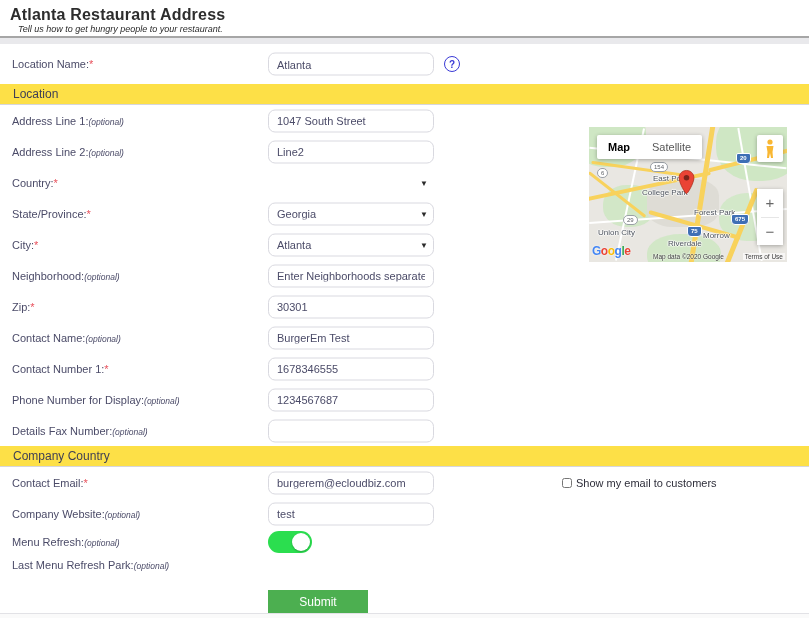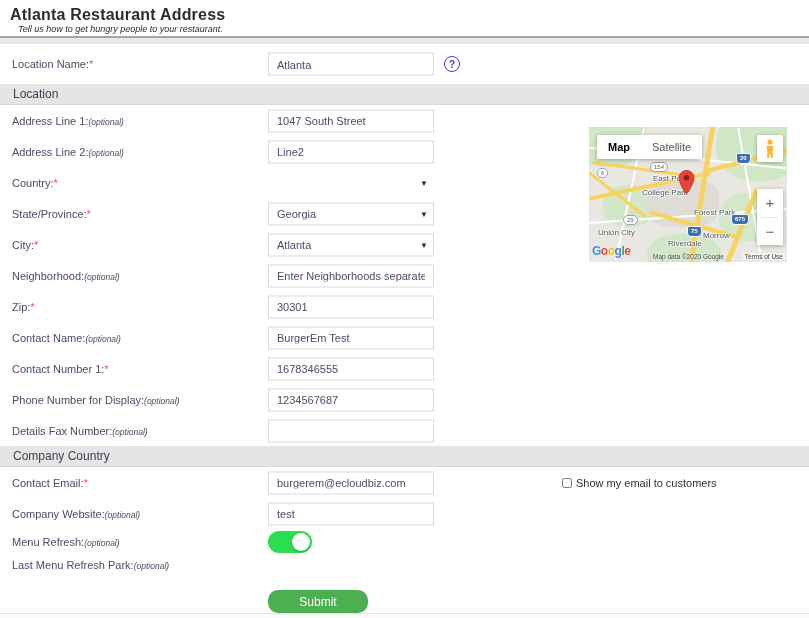--- a/index.html
+++ b/index.html
@@ -14,36 +14,36 @@
   .page-subtitle { font-size:9px; font-style:italic; color:#2b2b2b; margin-left:8px; margin-top:0; }
   .gap-strip { height:6px; background:#e9e9ec; }
 
   
   .form-row { position:relative; height:31px; }
   .form-row .f-label { position:absolute; left:12px; top:50%; transform:translateY(-50%); font-size:11px; color:#4b4b68; white-space:nowrap; }
   .opt { font-size:8.5px; font-style:italic; color:#4b4b68; }
   .req { color:#e8505b; font-size:11px; }
   .f-input, .f-select {
     position:absolute; left:268px; top:50%; transform:translateY(-50%);
-    width:166px; height:23px; border:1px solid #d9d9e0; border-radius:0;
+    width:166px; height:23px; border:1px solid #d9d9e0; border-radius:7px;
     padding:0 8px; font-size:11px; color:#4b4b68; background:#fff; outline:none;
     font-family:"Liberation Sans", sans-serif;
   }
   .f-input::placeholder { color:#4b4b68; opacity:1; }
   .f-select { appearance:none; -webkit-appearance:none; -moz-appearance:none; }
   .caret { position:absolute; left:420px; top:50%; transform:translateY(-50%); font-size:8px; color:#2b2b2b; pointer-events:none; }
 
   .loc-name-row { height:40px; }
   .help-icon {
     position:absolute; left:444px; top:50%; transform:translateY(-50%);
     width:16px; height:16px; border:1.5px solid #3a3ad6; border-radius:50%;
     color:#3a3ad6; font-size:10px; font-weight:bold; display:flex; align-items:center; justify-content:center;
     cursor:pointer; background:#fff;
   }
-  .section-bar { height:21px; background:#e5e5e5; border-bottom:1px solid #d6d6dc; display:flex; align-items:center; padding-left:13px; }
+  .section-bar { height:21px; background:#fde047; border-bottom:1px solid #d6d6dc; display:flex; align-items:center; padding-left:13px; }
   .section-title { font-size:12px; color:#3f3f55; }
 
   
   .email-check { position:absolute; left:562px; top:50%; transform:translateY(-50%); display:flex; align-items:center; gap:4px; }
   .email-check input { width:10px; height:10px; cursor:pointer; }
   .email-check .cb-label { font-size:11px; color:#2e2e3a; }
 
   
   .menu-row { height:26px; }
   .toggle {
@@ -52,21 +52,21 @@
   }
   .toggle .knob {
     position:absolute; right:2px; top:2px; width:18px; height:18px; border-radius:50%; background:#fff;
     box-shadow:0 1px 2px rgba(0,0,0,.25);
   }
   .last-row { height:20px; }
 
   
   .submit-row { margin-top:15px; padding-left:268px; }
   .submit-btn {
-    width:100px; height:23px; background:#4caf50; color:#fff; border:none; border-radius:10px;
+    width:100px; height:23px; background:#4caf50; color:#fff; border:none; border-radius:0;
     font-size:12px; font-family:"Liberation Sans", sans-serif; cursor:pointer;
   }
   .page-footer { position:absolute; left:0; bottom:0; width:809px; height:5px; background:#fafafa; border-top:1px solid #e2e2e6; }
 
   
   .map-canvas {
     position:absolute; left:589px; top:127px; width:198px; height:135px;
     background:#e9e7e2; overflow:hidden; cursor:grab;
   }
   .patch { position:absolute; background:#cfe7c4; border-radius:45%; }

